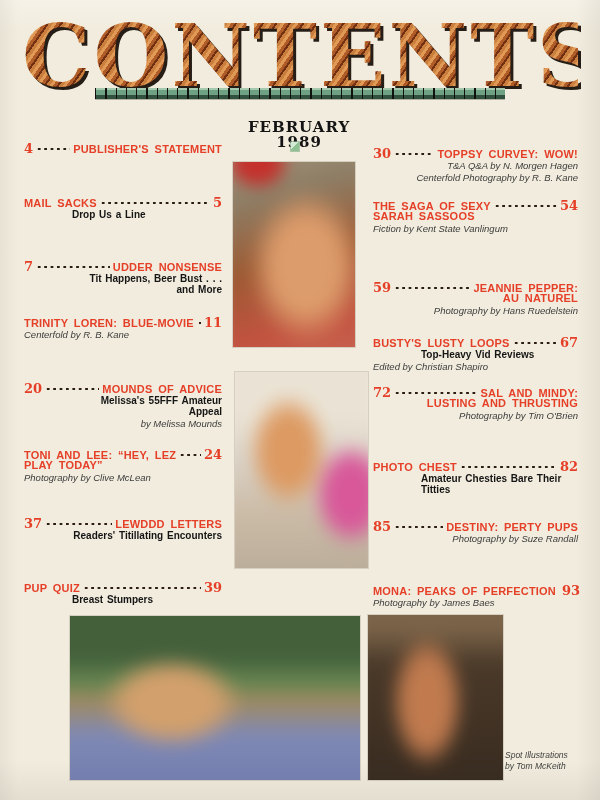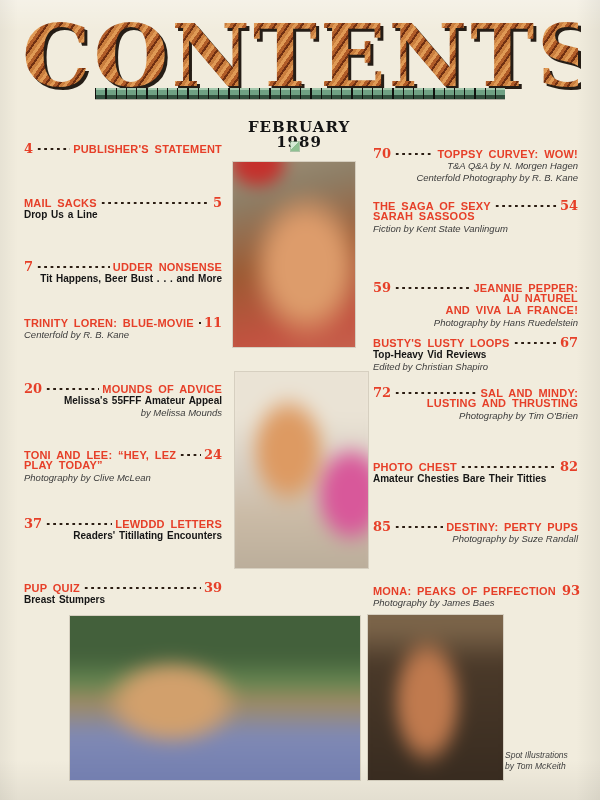--- a/index.html
+++ b/index.html
@@ -56,21 +56,21 @@
   .num{font:700 13px "DejaVu Serif",serif;color:var(--red);flex:0 0 auto;}
   .ttl{font:700 11px/13px "Liberation Sans",sans-serif;color:var(--red);
        letter-spacing:.2px;word-spacing:2.5px;white-space:nowrap;flex:0 0 auto;}
   .lead{
     flex:1 1 auto;height:12px;margin:0 3px;
     background:radial-gradient(circle 1.15px at 3.2px 8px, var(--dot) 98%, rgba(0,0,0,0)) repeat-x;
     background-size:6.4px 12px;
   }
   .ttl2{font:700 11px/11.5px "Liberation Sans",sans-serif;color:var(--red);
         letter-spacing:.2px;word-spacing:2.5px;}
-  .sub{font:700 10px/11px "Liberation Sans",sans-serif;color:var(--ink);margin-top:1px;word-spacing:1px;}
+  .sub{font:700 10px/11px "Liberation Sans",sans-serif;color:var(--ink);margin-top:1px;word-spacing:1px;margin-left:48px;}
   .cred{font:italic 400 9.5px/10.5px "Liberation Sans",sans-serif;color:var(--cred);margin-top:1.5px;}
   .r{text-align:right;}
   
   .photo{position:absolute;overflow:hidden;box-shadow:0 0 0 1px rgba(60,45,30,.15);}
   .photo i{position:absolute;inset:-12%;display:block;filter:blur(8px);}
   .p1 i{background:
       radial-gradient(50px 42px at 26% 10%, #c5302c 0 45%, rgba(0,0,0,0) 62%),
       radial-gradient(85px 115px at 58% 55%, #dd9c6b 0 38%, rgba(0,0,0,0) 68%),
       linear-gradient(165deg,#aa9b81 0%,#8d7e66 25%,#9c5a33 52%,#c25240 78%,#c96a55 100%);}
   .p2 i{background:
@@ -166,21 +166,21 @@
     <div class="row">
       <span class="ttl">PUP QUIZ</span>
       <span class="lead"></span>
       <span class="num">39</span>
     </div>
     <div class="sub">Breast Stumpers</div>
   </div>
 
   <div class="e" style="left:373px;top:146px;width:205px">
     <div class="row">
-      <span class="num">70</span>
+      <span class="num">30</span>
       <span class="lead"></span>
       <span class="ttl">TOPPSY CURVEY: WOW!</span>
     </div>
     <div class="cred r">T&amp;A Q&amp;A by N. Morgen Hagen</div>
     <div class="cred r">Centerfold Photography by R. B. Kane</div>
   </div>
 
   <div class="e" style="left:373px;top:198px;width:205px">
     <div class="row">
       <span class="ttl">THE SAGA OF SEXY</span>
@@ -191,21 +191,20 @@
     <div class="cred">Fiction by Kent State Vanlingum</div>
   </div>
 
   <div class="e" style="left:373px;top:280px;width:205px">
     <div class="row">
       <span class="num">59</span>
       <span class="lead"></span>
       <span class="ttl">JEANNIE PEPPER:</span>
     </div>
     <div class="ttl2 r">AU NATUREL</div>
-    <div class="ttl2 r">AND VIVA LA FRANCE!</div>
     <div class="cred r">Photography by Hans Ruedelstein</div>
   </div>
 
   <div class="e" style="left:373px;top:335px;width:205px">
     <div class="row">
       <span class="ttl">BUSTY'S LUSTY LOOPS</span>
       <span class="lead"></span>
       <span class="num">67</span>
     </div>
     <div class="sub">Top-Heavy Vid Reviews</div>

